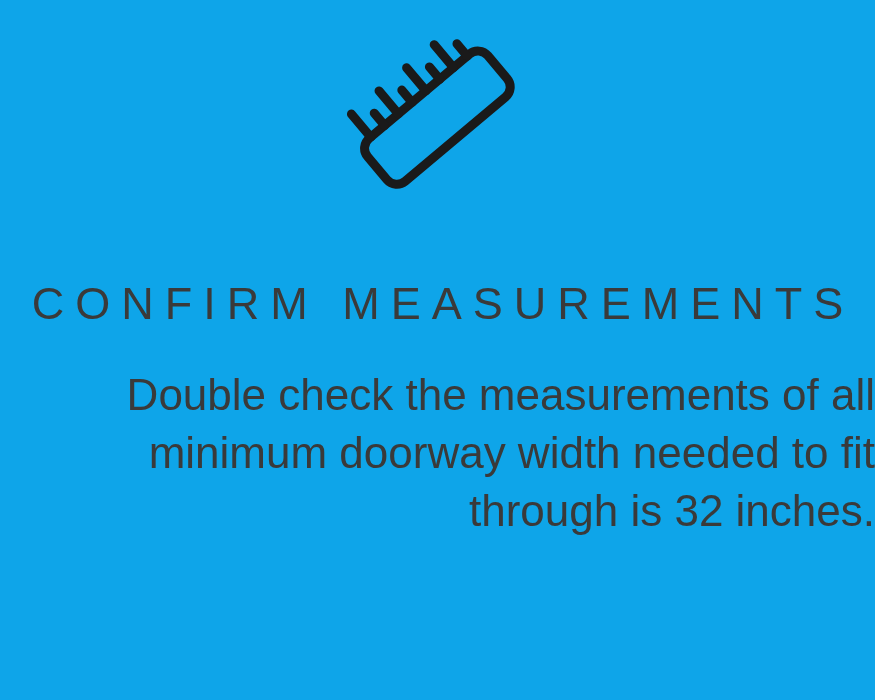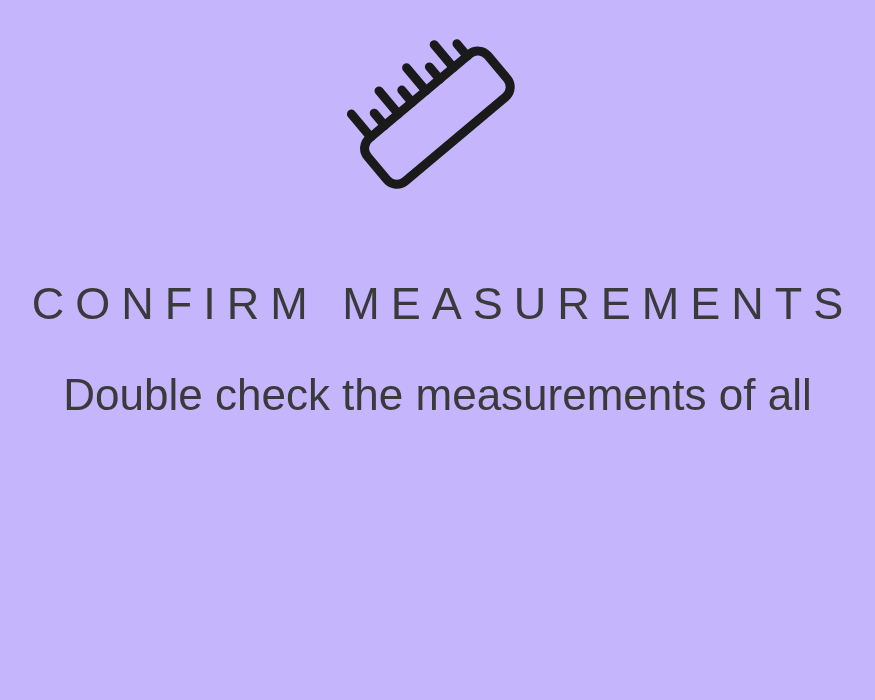--- a/index.html
+++ b/index.html
@@ -5,21 +5,21 @@
   html, body {
     margin: 0;
     padding: 0;
     background: #ffffff;
     overflow: hidden;
   }
   .card {
     position: relative;
     width: 875px;
     height: 700px;
-    background: #c4b5fd;
+    background: #0ea5e9;
     font-family: "Liberation Sans", sans-serif;
   }
   .icon-wrap {
     position: absolute;
     left: 347px;
     top: 22px;
     width: 181px;
     height: 181px;
   }
   .icon-wrap svg {
@@ -39,21 +39,21 @@
     letter-spacing: 11px;
     text-indent: 11px; 
     color: #3a3a3a;
     white-space: nowrap;
   }
   .body-text {
     position: absolute;
     left: 0;
     top: 366px;
     width: 100%;
-    text-align: center;
+    text-align: right;
     font-size: 44px;
     line-height: 58px;
     font-weight: 400;
     color: #3a3a3a;
   }
   .body-line {
     white-space: nowrap;
   }
 </style>
 </head>
@@ -74,15 +74,17 @@
         <line x1="135" y1="68" x2="135" y2="38"></line>
         <line x1="153" y1="68" x2="153" y2="52"></line>
       </g>
     </svg>
   </div>
 
   <h1 class="heading">CONFIRM MEASUREMENTS</h1>
 
   <div class="body-text">
     <div class="body-line">Double check the measurements of all</div>
+    <div class="body-line">minimum doorway width needed to fit</div>
+    <div class="body-line">through is 32 inches.</div>
   </div>
 
 </div>
 
 </body></html>

